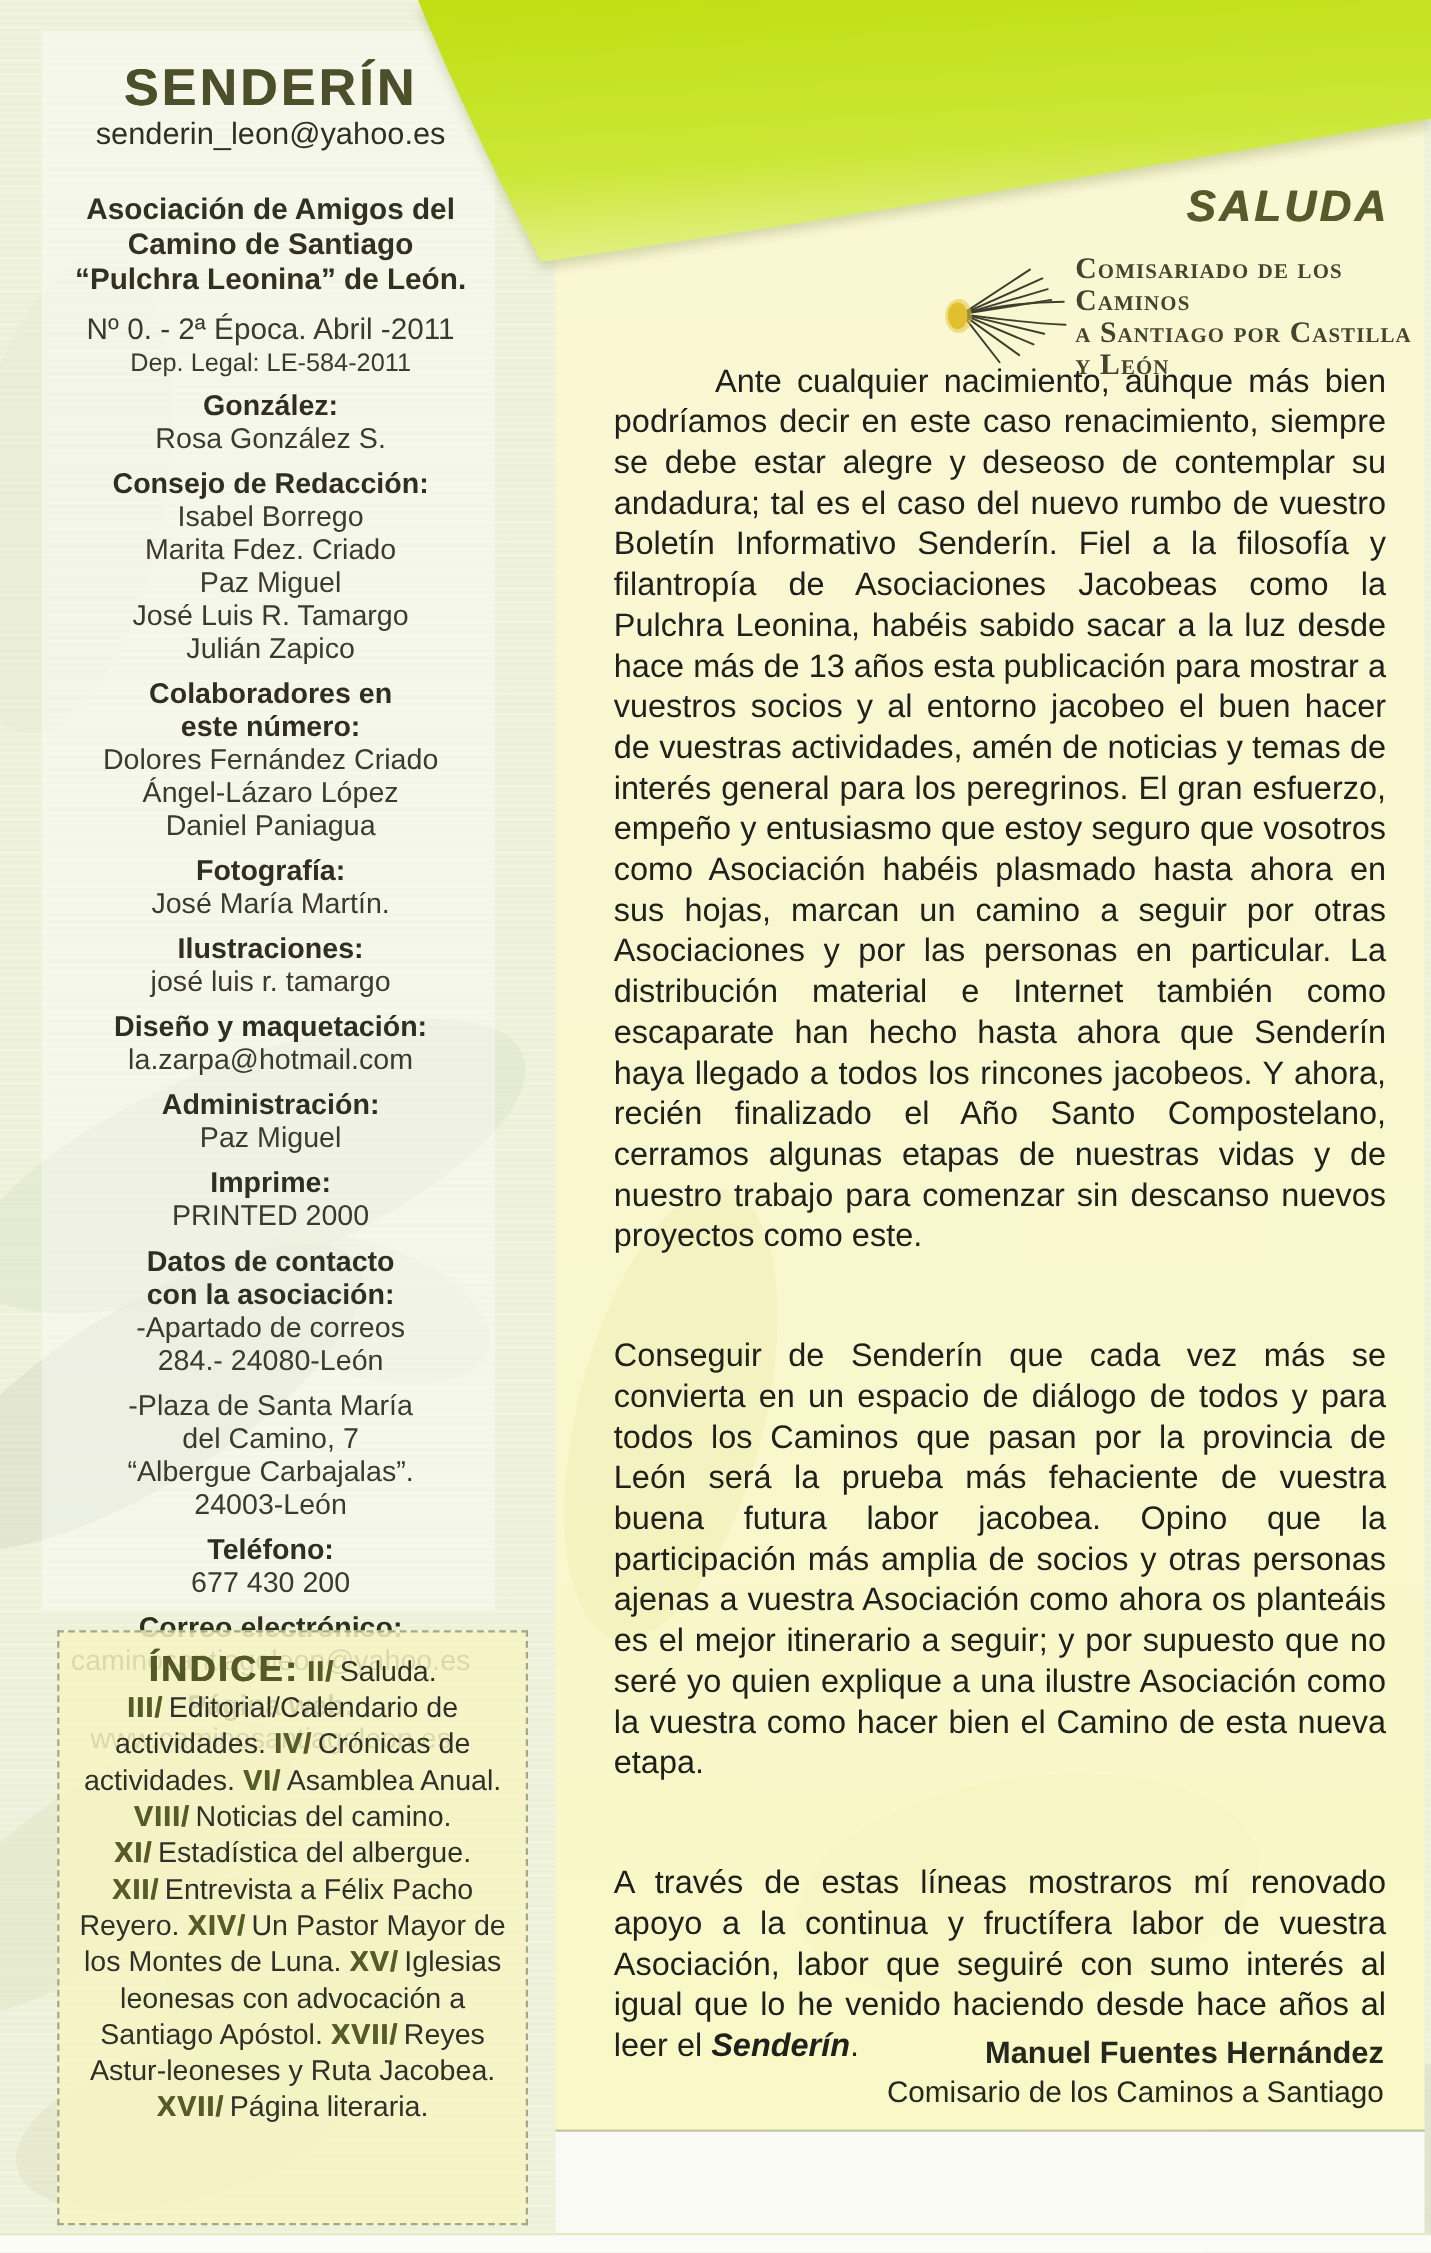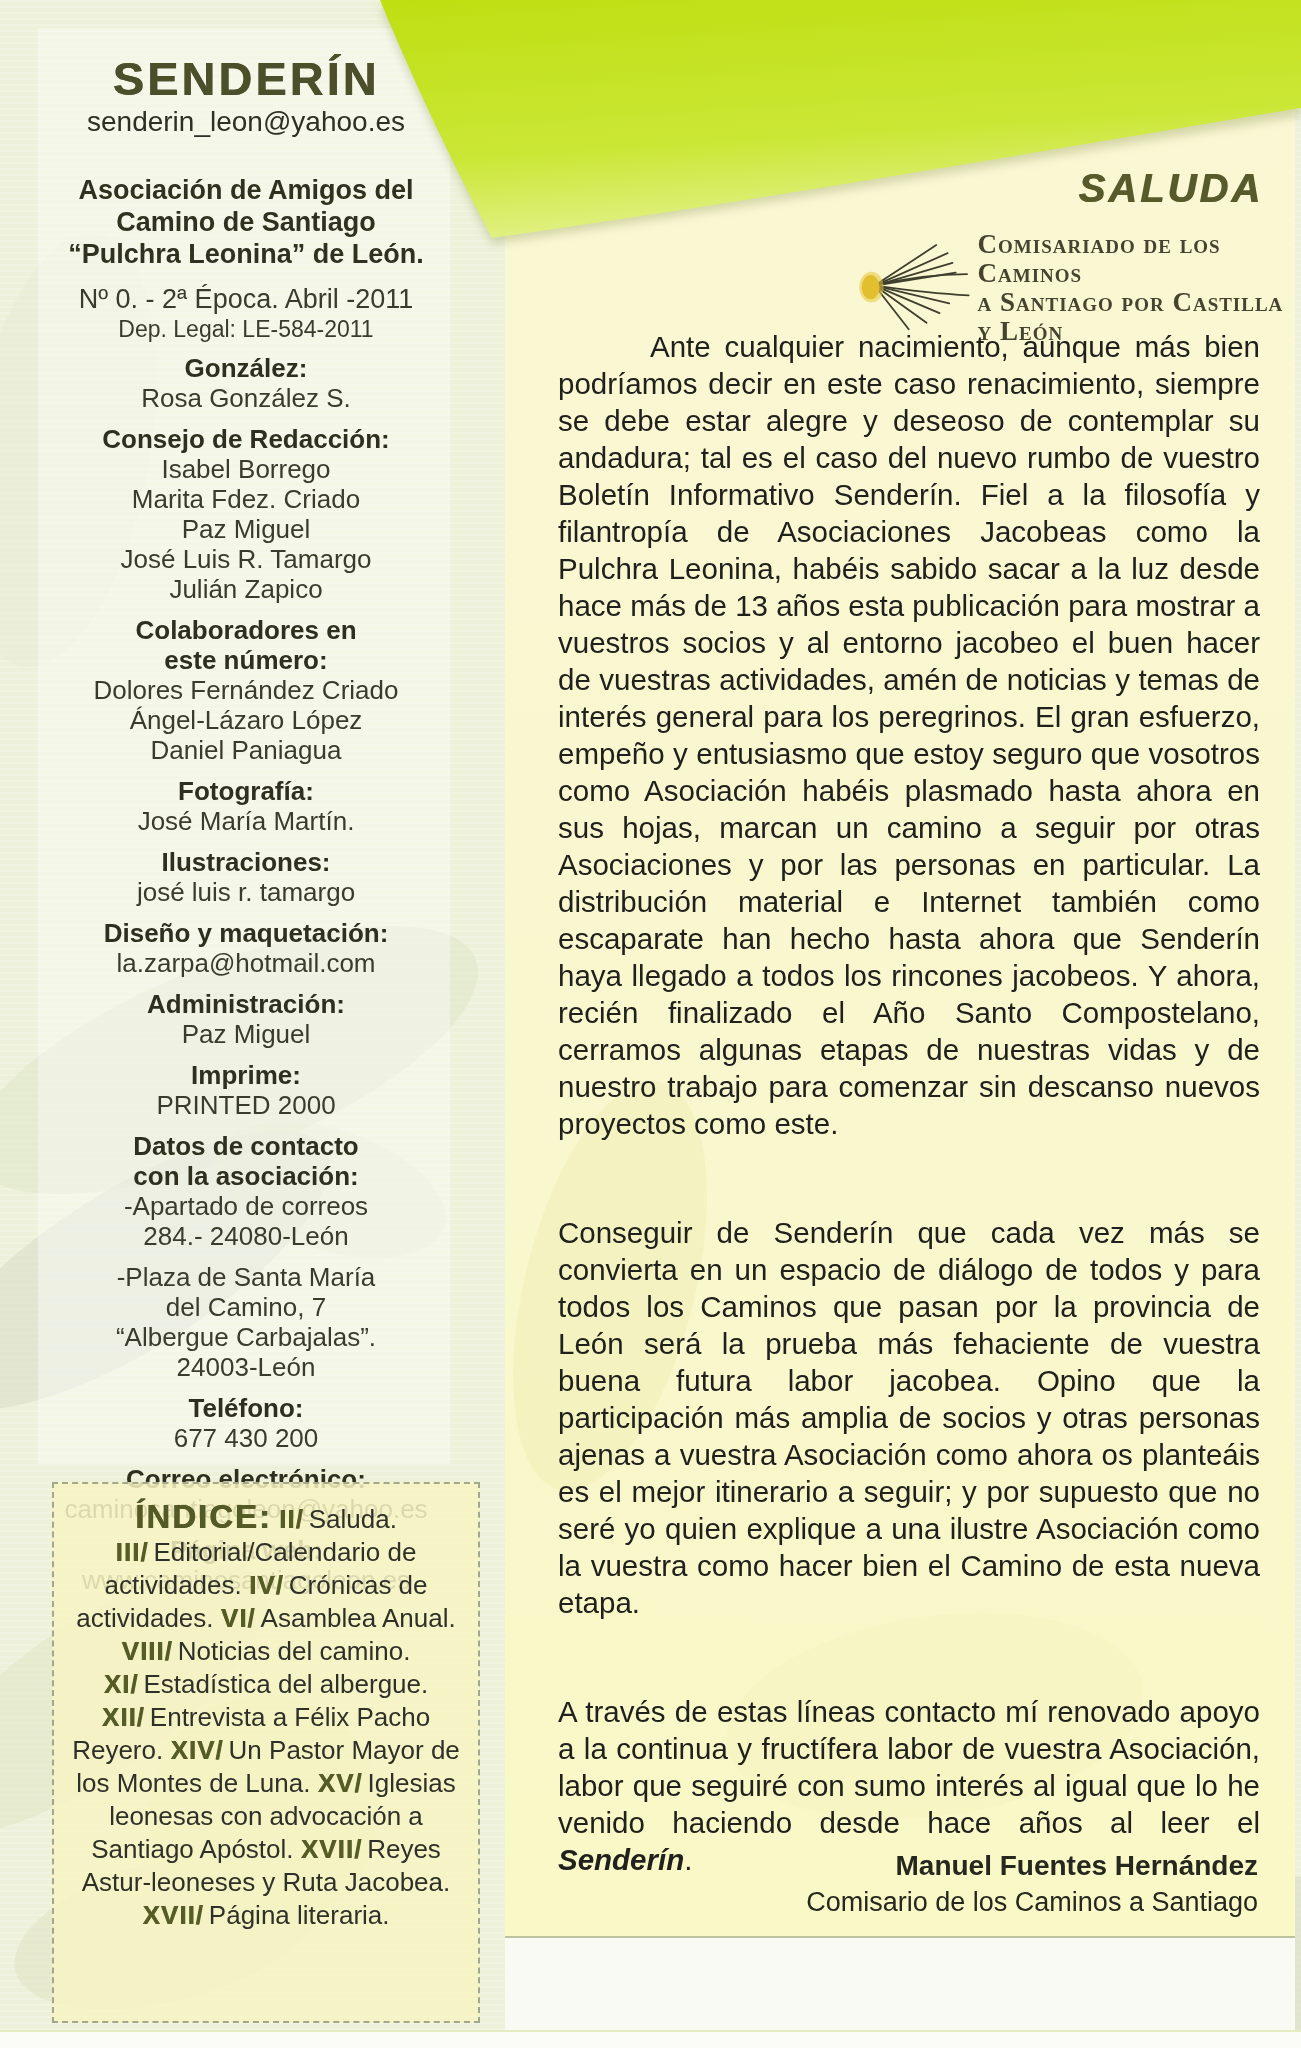--- a/index.html
+++ b/index.html
@@ -251,21 +251,21 @@
     </svg>
     <div class="com-text">
       <div>Comisariado de los Caminos</div>
       <div>a Santiago por Castilla y León</div>
     </div>
   </div>
 
   <div class="saluda-body">
     <p class="first">Ante cualquier nacimiento, aunque más bien podríamos decir en este caso renacimiento, siempre se debe estar alegre y deseoso de contemplar su andadura; tal es el caso del nuevo rumbo de vuestro Boletín Informativo Senderín. Fiel a la filosofía y filantropía de Asociaciones Jacobeas como la Pulchra Leonina, habéis sabido sacar a la luz desde hace más de 13 años esta publicación para mostrar a vuestros socios y al entorno jacobeo el buen hacer de vuestras actividades, amén de noticias y temas de interés general para los peregrinos. El gran esfuerzo, empeño y entusiasmo que estoy seguro que vosotros como Asociación habéis plasmado hasta ahora en sus hojas, marcan un camino a seguir por otras Asociaciones y por las personas en particular. La distribución material e Internet también como escaparate han hecho hasta ahora que Senderín haya llegado a todos los rincones jacobeos. Y ahora, recién finalizado el Año Santo Compostelano, cerramos algunas etapas de nuestras vidas y de nuestro trabajo para comenzar sin descanso nuevos proyectos como este.</p>
     <p>Conseguir de Senderín que cada vez más se convierta en un espacio de diálogo de todos y para todos los Caminos que pasan por la provincia de León será la prueba más fehaciente de vuestra buena futura labor jacobea. Opino que la participación más amplia de socios y otras personas ajenas a vuestra Asociación como ahora os planteáis es el mejor itinerario a seguir; y por supuesto que no seré yo quien explique a una ilustre Asociación como la vuestra como hacer bien el Camino de esta nueva etapa.</p>
-    <p><span>A través de estas líneas contacto mí renovado apoyo a la continua y fructífera labor de vuestra Asociación, labor que seguiré con sumo interés al igual que lo he venido haciendo desde hace años al leer el </span><span class="em-title">Senderín</span><span>.</span></p>
+    <p><span>A través de estas líneas mostraros mí renovado apoyo a la continua y fructífera labor de vuestra Asociación, labor que seguiré con sumo interés al igual que lo he venido haciendo desde hace años al leer el </span><span class="em-title">Senderín</span><span>.</span></p>
   </div>
 
   <div class="signature">
     <div class="sig-name">Manuel Fuentes Hernández</div>
     <div class="sig-role">Comisario de los Caminos a Santiago</div>
   </div>
 
 </div>
 
 </body></html>

